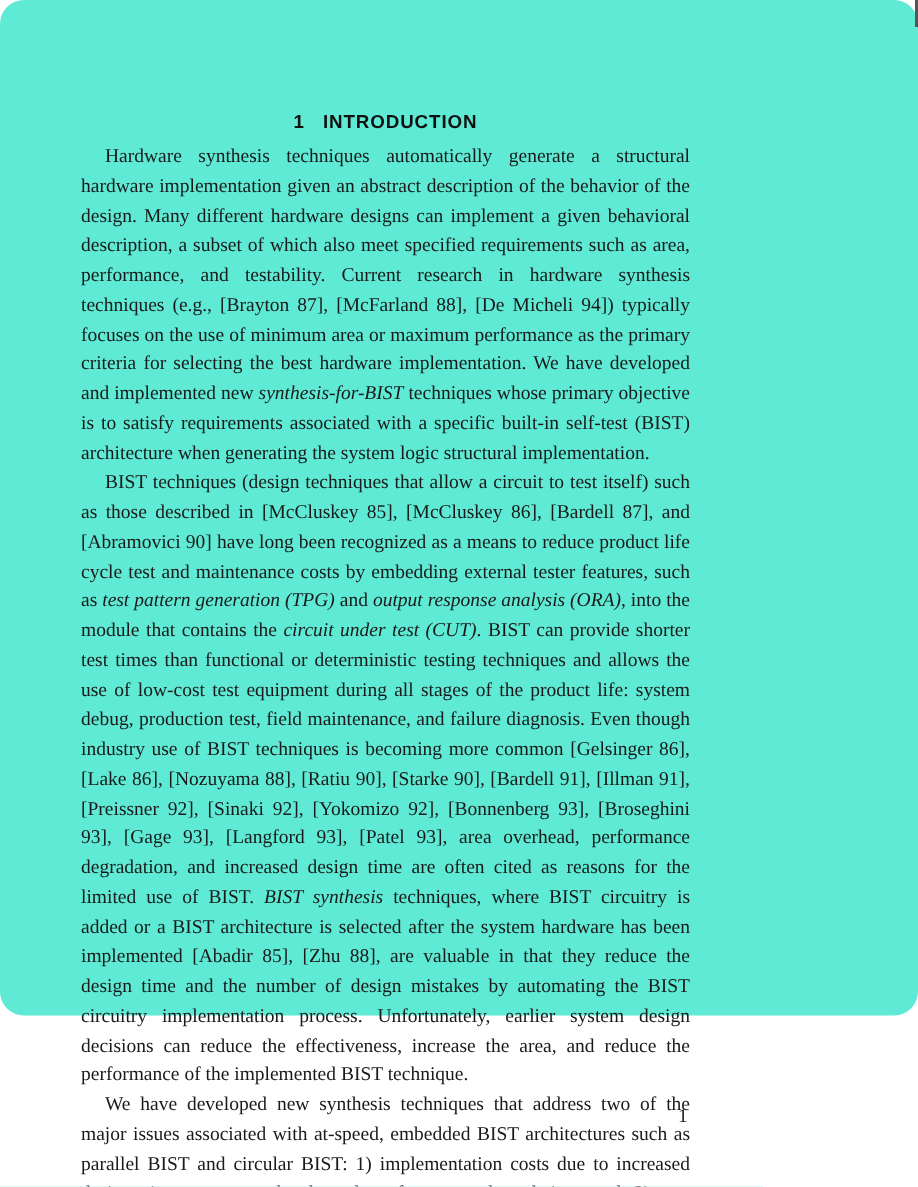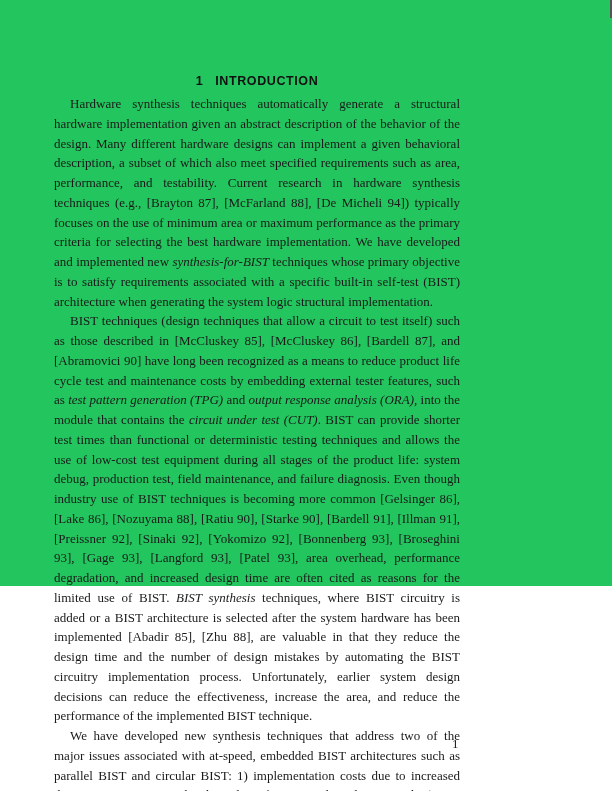--- a/index.html
+++ b/index.html
@@ -1,17 +1,17 @@
 <!DOCTYPE html>
 <html><head>
 <meta charset="utf-8">
 <style>
   html, body { margin: 0; padding: 0; background: #ffffff; }
   body { width: 612px; height: 791px; position: relative; overflow: hidden; }
-  .page { position: absolute; left: 0; top: 0; width: 612px; height: 586px; background: #22c55e; }
+  .page { position: absolute; left: 0; top: 0; width: 612px; height: 677px; background: #5eead4; border-radius: 16px; }
   .edge-mark { position: absolute; left: 610px; top: 0; width: 2px; height: 18px; background: #555; }
   .heading {
     position: absolute; left: 54px; width: 406px; top: 74px;
     text-align: center;
     font-family: "Liberation Sans", sans-serif;
     font-weight: bold; font-size: 12.5px; letter-spacing: 0.6px; color: #111;
   }
   .heading .num { margin-right: 12px; }
   .body {
     position: absolute; left: 54px; top: 94px; width: 406px;

